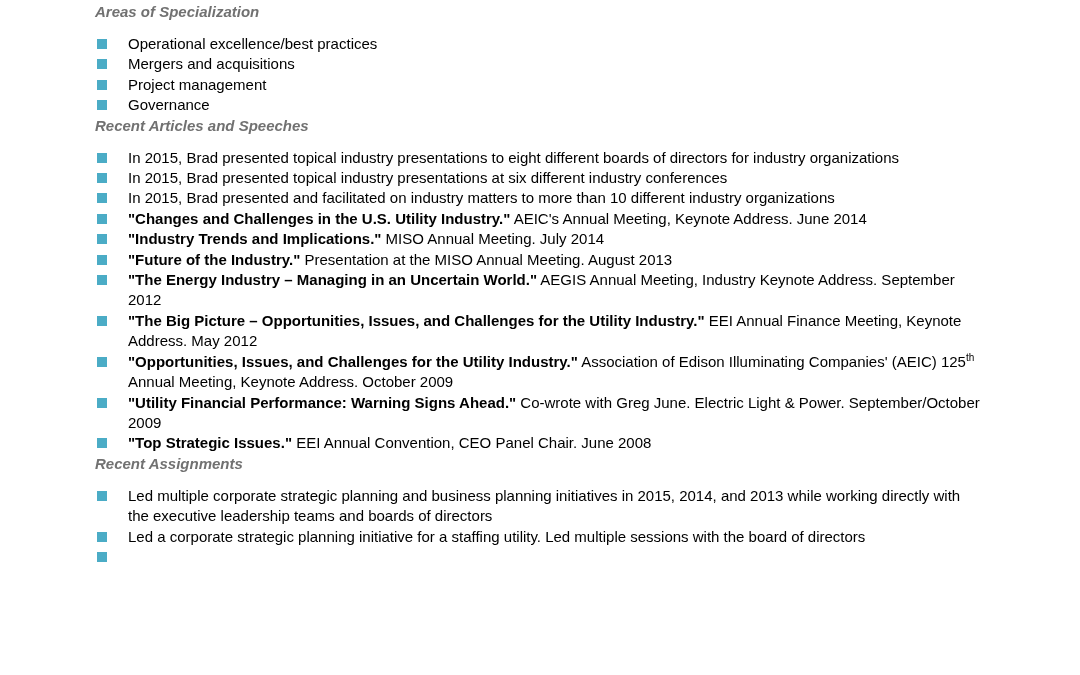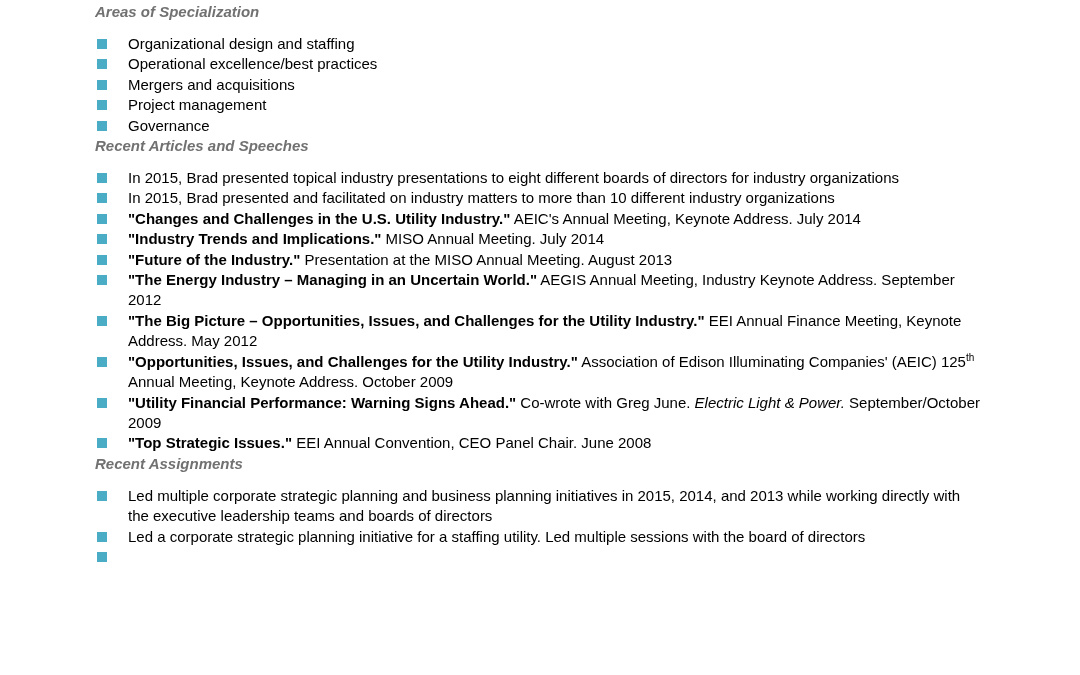--- a/index.html
+++ b/index.html
@@ -47,49 +47,50 @@
   }
   .bullet {
     position: absolute;
     left: 2px;
     top: 5px;
     width: 10px;
     height: 10px;
     background: var(--bullet-color, #4bacc6);
   }
   .seg-bold { font-weight: 700; }
-  .seg-italic { font-style: italic; }
+  .seg-italic { }
   .seg-sup {
     vertical-align: super;
     font-size: 10px;
     line-height: 0;
   }
 </style>
 </head>
 <body>
 
 <div class="page">
   <div class="content" id="sections-root">
   <section class="section">
     <h2 class="section-title">Areas of Specialization</h2>
     <ul class="bullet-list">
-          <li class="bullet-item"><span class="bullet"></span><span class="item-text">Organizational design and staffing</span></li>
+          <li class="bullet-item"><span class="bullet"></span></li>
           <li class="bullet-item"><span class="bullet"></span><span class="item-text">Operational excellence/best practices</span></li>
           <li class="bullet-item"><span class="bullet"></span><span class="item-text">Mergers and acquisitions</span></li>
           <li class="bullet-item"><span class="bullet"></span><span class="item-text">Project management</span></li>
           <li class="bullet-item"><span class="bullet"></span><span class="item-text">Governance</span></li>
         </ul>
   </section>
 
   <section class="section">
     <h2 class="section-title">Recent Articles and Speeches</h2>
     <ul class="bullet-list">
           <li class="bullet-item"><span class="bullet"></span><span class="item-text">In 2015, Brad presented topical industry presentations to eight different boards of directors for industry organizations</span></li>
+          <li class="bullet-item"><span class="bullet"></span><span class="item-text">In 2015, Brad presented topical industry presentations at six different industry conferences</span></li>
           <li class="bullet-item"><span class="bullet"></span><span class="item-text">In 2015, Brad presented and facilitated on industry matters to more than 10 different industry organizations</span></li>
-          <li class="bullet-item"><span class="bullet"></span><span class="item-text"><span class="seg-bold">"Changes and Challenges in the U.S. Utility Industry."</span><span> AEIC's Annual Meeting, Keynote Address. July 2014</span></span></li>
+          <li class="bullet-item"><span class="bullet"></span><span class="item-text"><span class="seg-bold">"Changes and Challenges in the U.S. Utility Industry."</span><span> AEIC's Annual Meeting, Keynote Address. June 2014</span></span></li>
           <li class="bullet-item"><span class="bullet"></span><span class="item-text"><span class="seg-bold">"Industry Trends and Implications."</span><span> MISO Annual Meeting. July 2014</span></span></li>
           <li class="bullet-item"><span class="bullet"></span><span class="item-text"><span class="seg-bold">"Future of the Industry."</span><span> Presentation at the MISO Annual Meeting. August 2013</span></span></li>
           <li class="bullet-item"><span class="bullet"></span><span class="item-text"><span class="seg-bold">"The Energy Industry – Managing in an Uncertain World."</span><span> AEGIS Annual Meeting, Industry Keynote Address. September 2012</span></span></li>
           <li class="bullet-item"><span class="bullet"></span><span class="item-text"><span class="seg-bold">"The Big Picture – Opportunities, Issues, and Challenges for the Utility Industry."</span><span> EEI Annual Finance Meeting, Keynote Address. May 2012</span></span></li>
           <li class="bullet-item"><span class="bullet"></span><span class="item-text"><span class="seg-bold">"Opportunities, Issues, and Challenges for the Utility Industry."</span><span> Association of Edison Illuminating Companies' (AEIC) 125</span><span class="seg-sup">th</span><span> Annual Meeting, Keynote Address. October 2009</span></span></li>
           <li class="bullet-item"><span class="bullet"></span><span class="item-text"><span class="seg-bold">"Utility Financial Performance: Warning Signs Ahead."</span><span> Co-wrote with Greg June. </span><span class="seg-italic">Electric Light &amp; Power.</span><span> September/October 2009</span></span></li>
           <li class="bullet-item"><span class="bullet"></span><span class="item-text"><span class="seg-bold">"Top Strategic Issues."</span><span> EEI Annual Convention, CEO Panel Chair. June 2008</span></span></li>
         </ul>
   </section>
 

